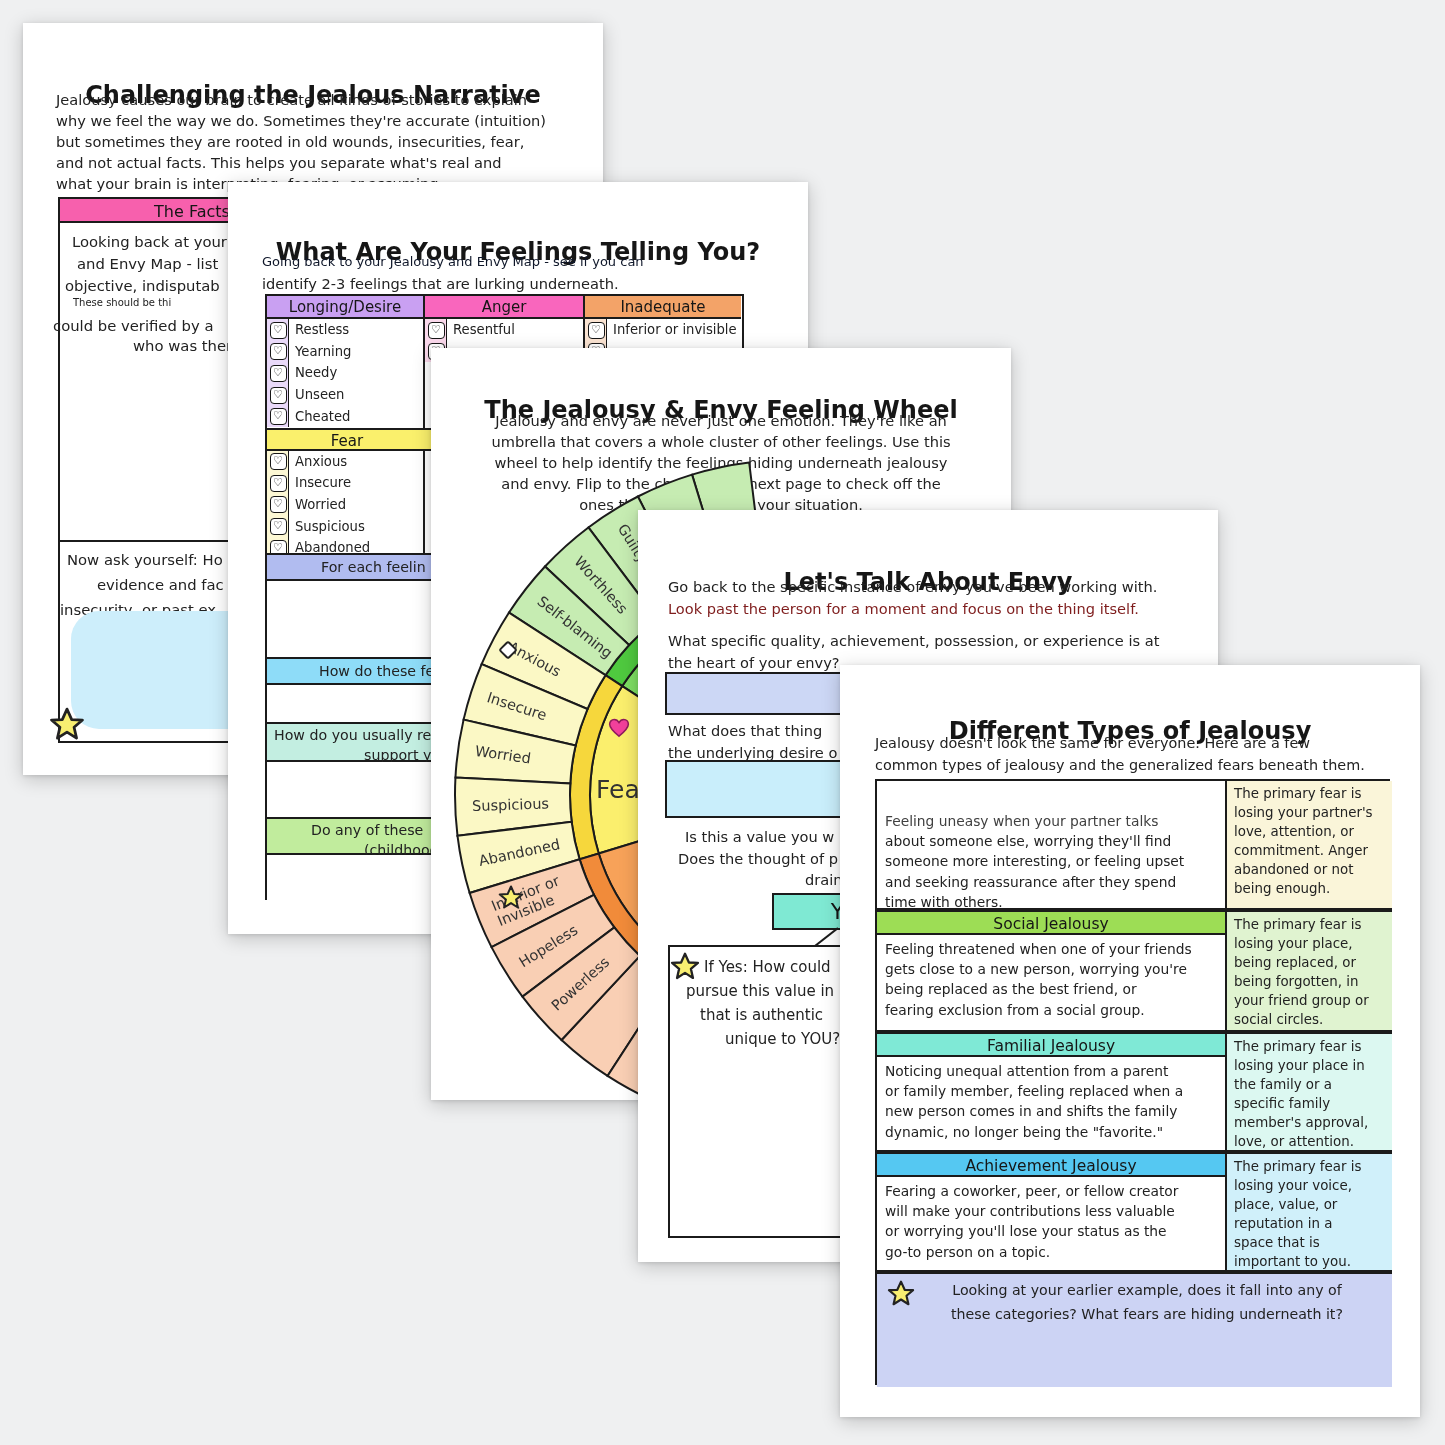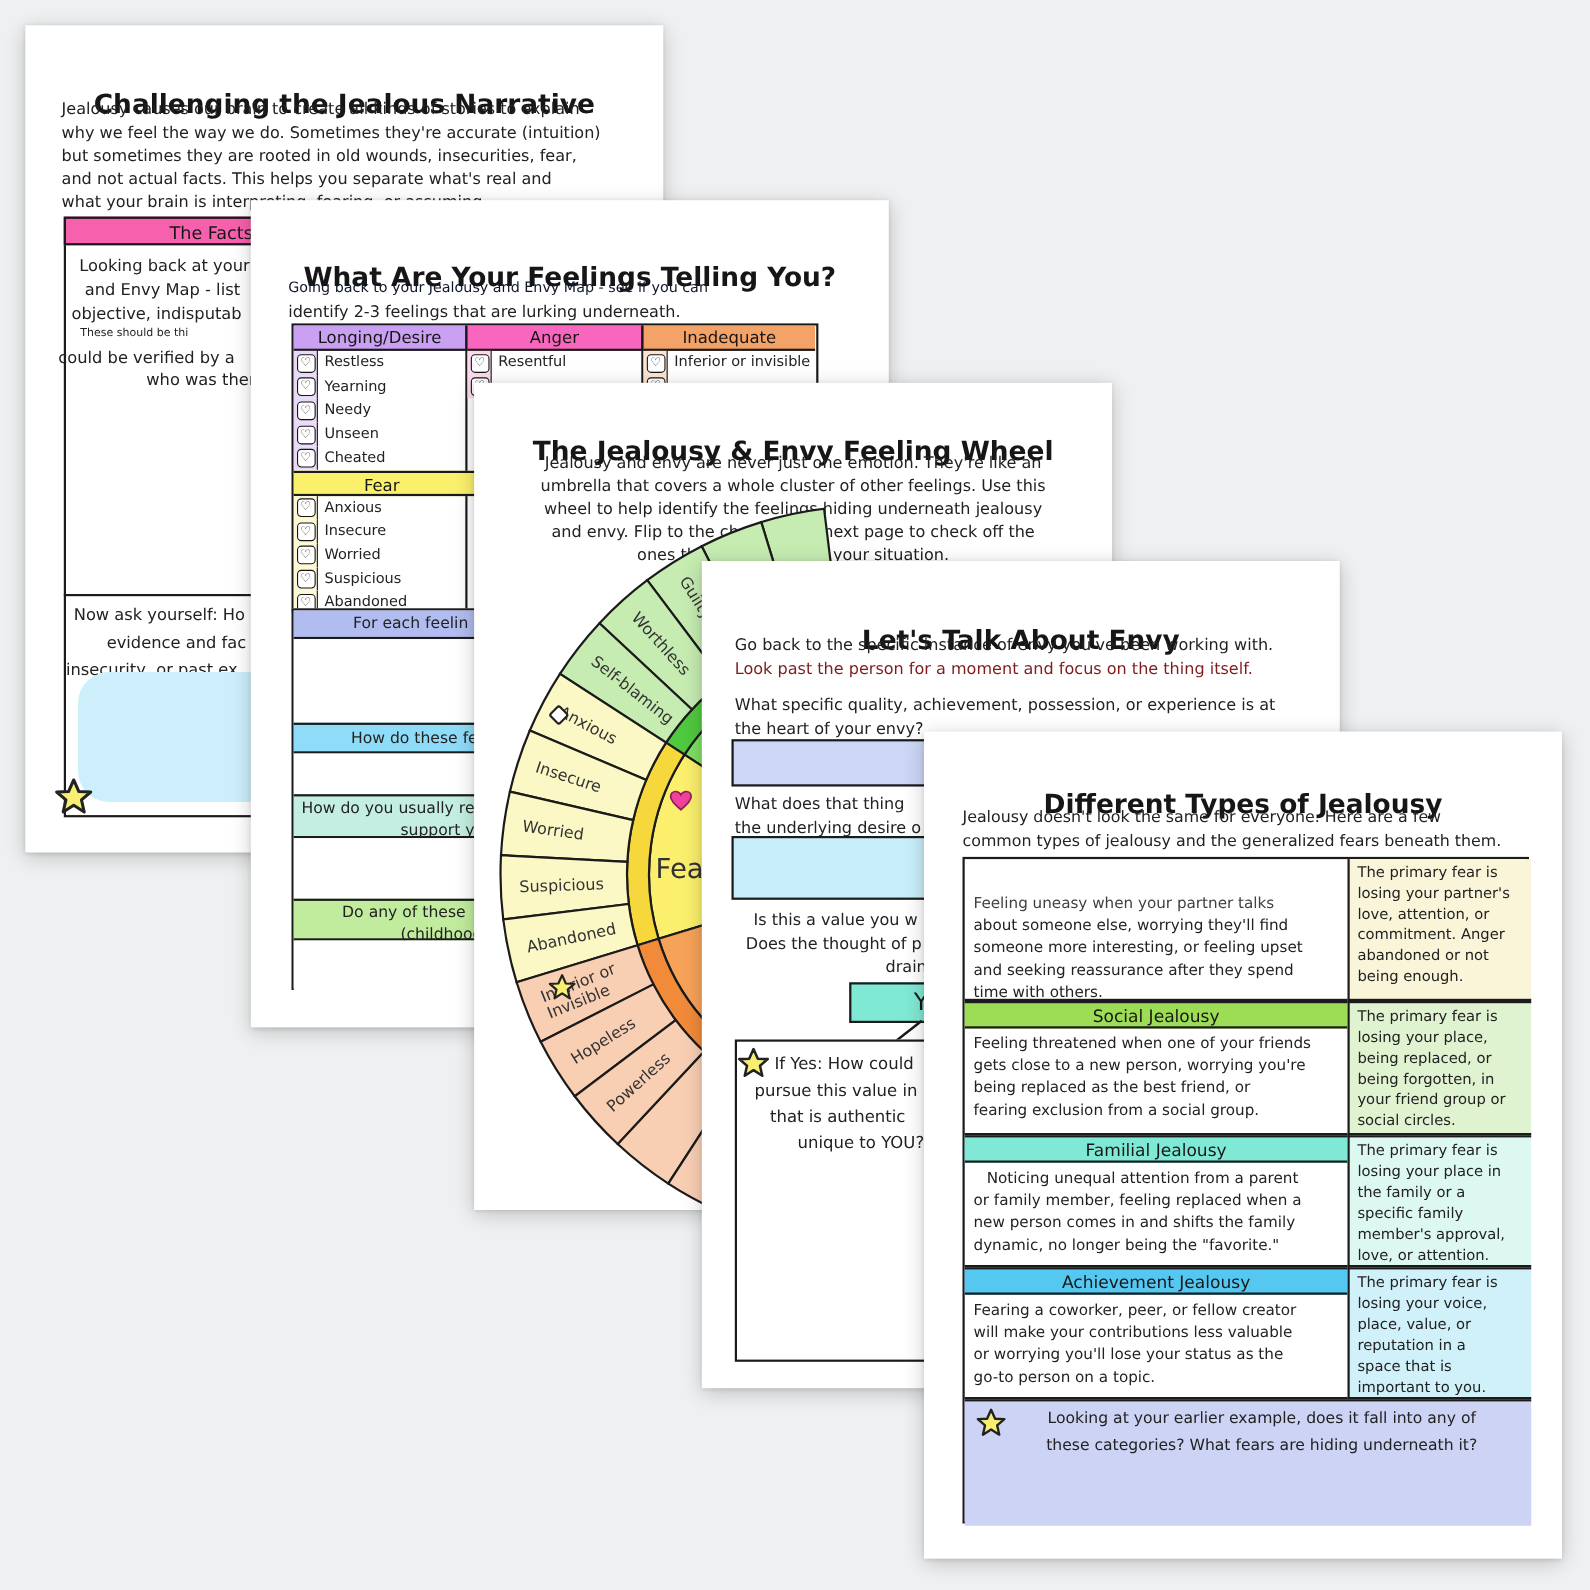--- a/index.html
+++ b/index.html
@@ -280,21 +280,21 @@
           <div style="position: absolute; left: 7px; top: 5px; font-size: 13.4px; color: rgb(34, 34, 34); white-space: nowrap;">The primary fear is</div>
           <div style="position: absolute; left: 7px; top: 24px; font-size: 13.4px; color: rgb(34, 34, 34); white-space: nowrap;">losing your place,</div>
           <div style="position: absolute; left: 7px; top: 43px; font-size: 13.4px; color: rgb(34, 34, 34); white-space: nowrap;">being replaced, or</div>
           <div style="position: absolute; left: 7px; top: 62px; font-size: 13.4px; color: rgb(34, 34, 34); white-space: nowrap;">being forgotten, in</div>
           <div style="position: absolute; left: 7px; top: 81px; font-size: 13.4px; color: rgb(34, 34, 34); white-space: nowrap;">your friend group or</div>
           <div style="position: absolute; left: 7px; top: 100px; font-size: 13.4px; color: rgb(34, 34, 34); white-space: nowrap;">social circles.</div>
         </div>
         <div style="position: absolute; left: 0px; top: 251px; width: 348px; height: 25px; background: rgb(127, 233, 214); border-bottom: 2px solid rgb(27, 27, 27); border-top: 2px solid rgb(27, 27, 27); box-sizing: border-box;">
           <div class="hdr-text" style="top: 3px; font-size: 15.5px;">Familial Jealousy</div>
         </div>
-        <div style="position: absolute; left: 8px; top: 282px; font-size: 13.8px; color: rgb(34, 34, 34); white-space: nowrap; margin-left: 12px;">Noticing unequal attention from a parent</div>
+        <div style="position: absolute; left: 8px; top: 282px; font-size: 13.8px; color: rgb(34, 34, 34); white-space: nowrap;">Noticing unequal attention from a parent</div>
         <div style="position: absolute; left: 8px; top: 302.2px; font-size: 13.8px; color: rgb(34, 34, 34); white-space: nowrap;">or family member, feeling replaced when a</div>
         <div style="position: absolute; left: 8px; top: 322.4px; font-size: 13.8px; color: rgb(34, 34, 34); white-space: nowrap;">new person comes in and shifts the family</div>
         <div style="position: absolute; left: 8px; top: 342.6px; font-size: 13.8px; color: rgb(34, 34, 34); white-space: nowrap;">dynamic, no longer being the "favorite."</div>
         <div style="position: absolute; left: 0px; top: 369px; width: 348px; height: 2px; background: rgb(27, 27, 27);"></div>
         <div style="position: absolute; left: 348px; top: 251px; width: 167px; height: 120px; background: rgb(220, 248, 241); border-left: 2px solid rgb(27, 27, 27); border-bottom: 2px solid rgb(27, 27, 27); border-top: 2px solid rgb(27, 27, 27); box-sizing: border-box;">
           <div style="position: absolute; left: 7px; top: 5px; font-size: 13.4px; color: rgb(34, 34, 34); white-space: nowrap;">The primary fear is</div>
           <div style="position: absolute; left: 7px; top: 24px; font-size: 13.4px; color: rgb(34, 34, 34); white-space: nowrap;">losing your place in</div>
           <div style="position: absolute; left: 7px; top: 43px; font-size: 13.4px; color: rgb(34, 34, 34); white-space: nowrap;">the family or a</div>
           <div style="position: absolute; left: 7px; top: 62px; font-size: 13.4px; color: rgb(34, 34, 34); white-space: nowrap;">specific family</div>
           <div style="position: absolute; left: 7px; top: 81px; font-size: 13.4px; color: rgb(34, 34, 34); white-space: nowrap;">member's approval,</div>

